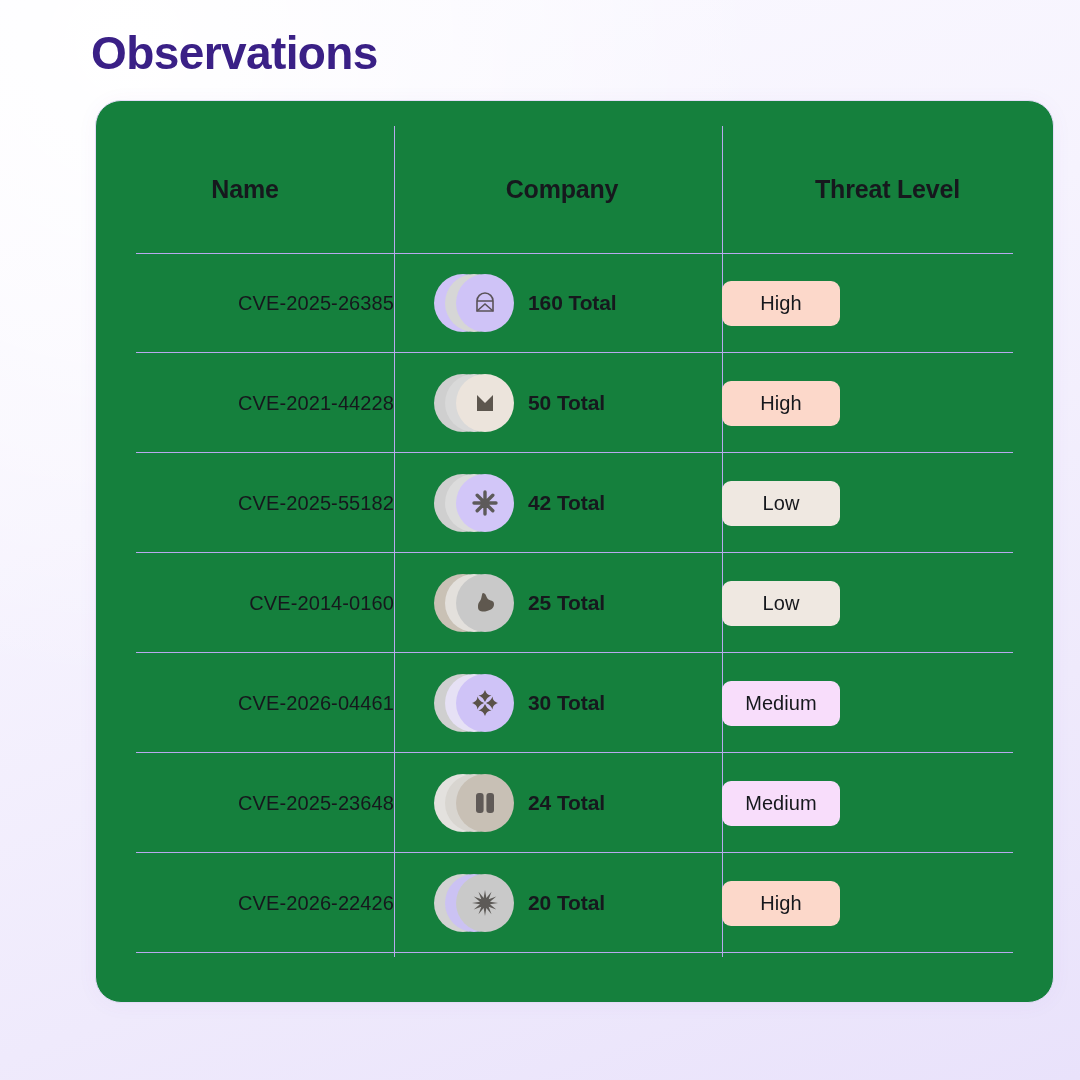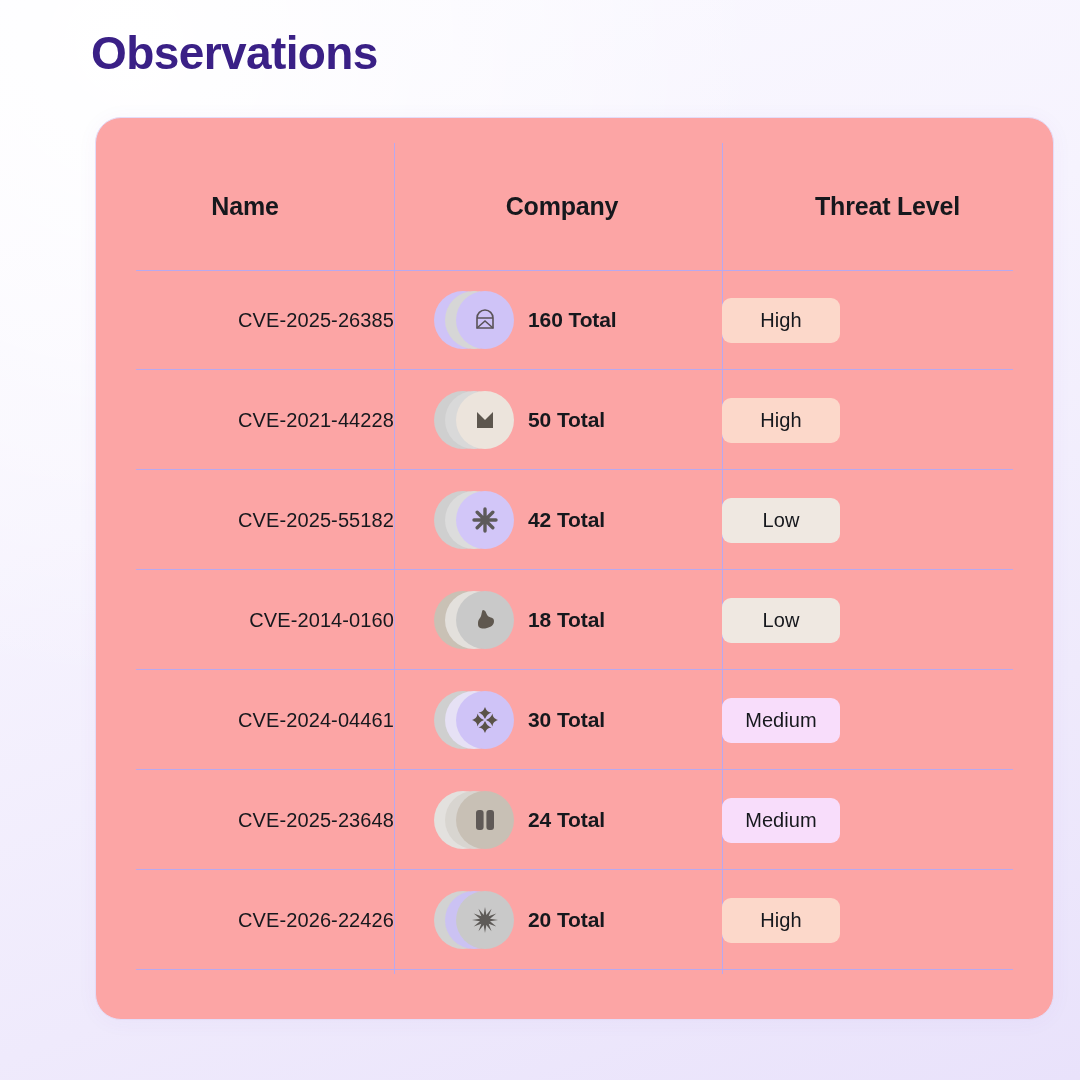--- a/index.html
+++ b/index.html
@@ -20,23 +20,23 @@
     left:56px; top:26px;
     font-size:46px;
     font-weight:700;
     letter-spacing:-0.6px;
     color:#3a2086;
     line-height:1.2;
   }
 
   .card {
     position:absolute;
-    left:60px; top:117px;
+    left:60px; top:100px;
     width:959px; height:903px;
-    background:#fca5a5;
+    background:#15803d;
     border:1px solid #e4dcf8;
     border-radius:26px;
     box-shadow:0 2px 22px rgba(110,80,190,0.045);
     overflow:hidden;
   }
 
   .table { position:relative; width:100%; height:100%; }
 
   
   .vline {
@@ -223,29 +223,29 @@
      <div class="c-comp">
        <span class="avatar-stack">
          <span class="av back" style="background: rgb(201, 193, 181);"></span>
          <span class="av mid" style="background: rgb(227, 224, 220);"></span>
          <span class="av front" style="background: rgb(201, 201, 201);">
                   <svg xmlns="http://www.w3.org/2000/svg" width="30" height="30" viewBox="0 0 30 30">
                     <path d="M13 5c3 0 3 4 5 6s6 1 6 5-3 6-7 7-9 1-9-4 2-5 3-8 1-6 2-6z" fill="#5f584f"></path>
                   </svg>
                 </span>
        </span>
-       <span class="total-text">18 Total</span>
+       <span class="total-text">25 Total</span>
      </div>
      <div class="c-threat">
        <span class="badge" style="background: rgb(239, 232, 225);">Low</span>
      </div>
           </div>
           <div class="row">
             <div class="c-name">
-       <span class="name-text">CVE-2024-04461</span>
+       <span class="name-text">CVE-2026-04461</span>
      </div>
      <div class="c-comp">
        <span class="avatar-stack">
          <span class="av back" style="background: rgb(207, 207, 207);"></span>
          <span class="av mid" style="background: rgb(230, 225, 245);"></span>
          <span class="av front" style="background: rgb(207, 195, 247);">
                   <svg xmlns="http://www.w3.org/2000/svg" width="30" height="30" viewBox="0 0 30 30">
                     <path d="M15 2c1.6 4 2.6 5 6.5 5.5C18 9 17 10 15 14c-2-4-3-5-6.5-6.5C12.4 7 13.4 6 15 2z" fill="#5a5248"></path>
                     <path d="M15 28c-1.6-4-2.6-5-6.5-5.5C12 21 13 20 15 16c2 4 3 5 6.5 6.5C17.6 23 16.6 24 15 28z" fill="#5a5248"></path>
                     <path d="M2 15c4-1.6 5-2.6 5.5-6.5C9 12 10 13 14 15c-4 2-5 3-6.5 6.5C7 17.6 6 16.6 2 15z" fill="#5a5248"></path>

